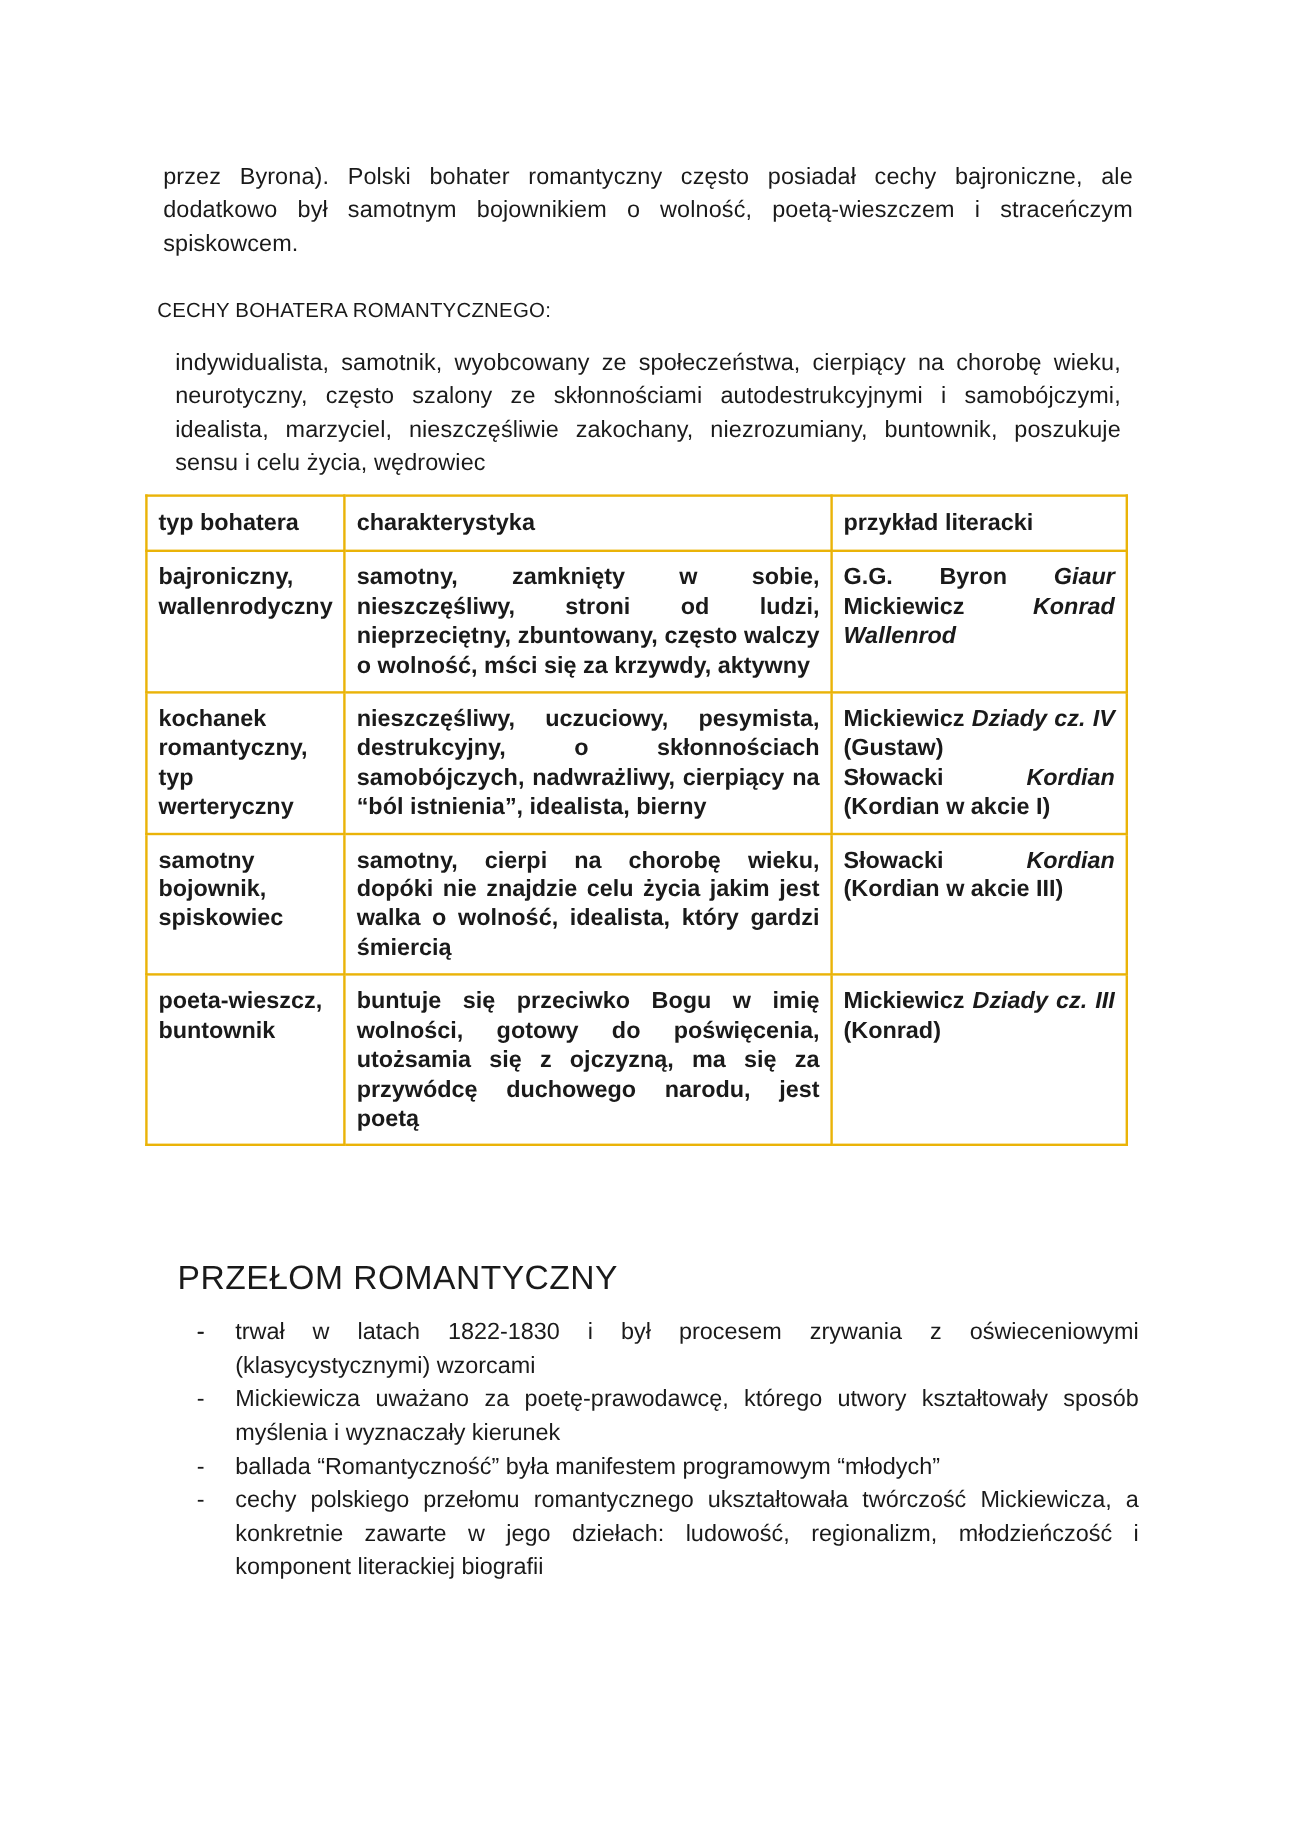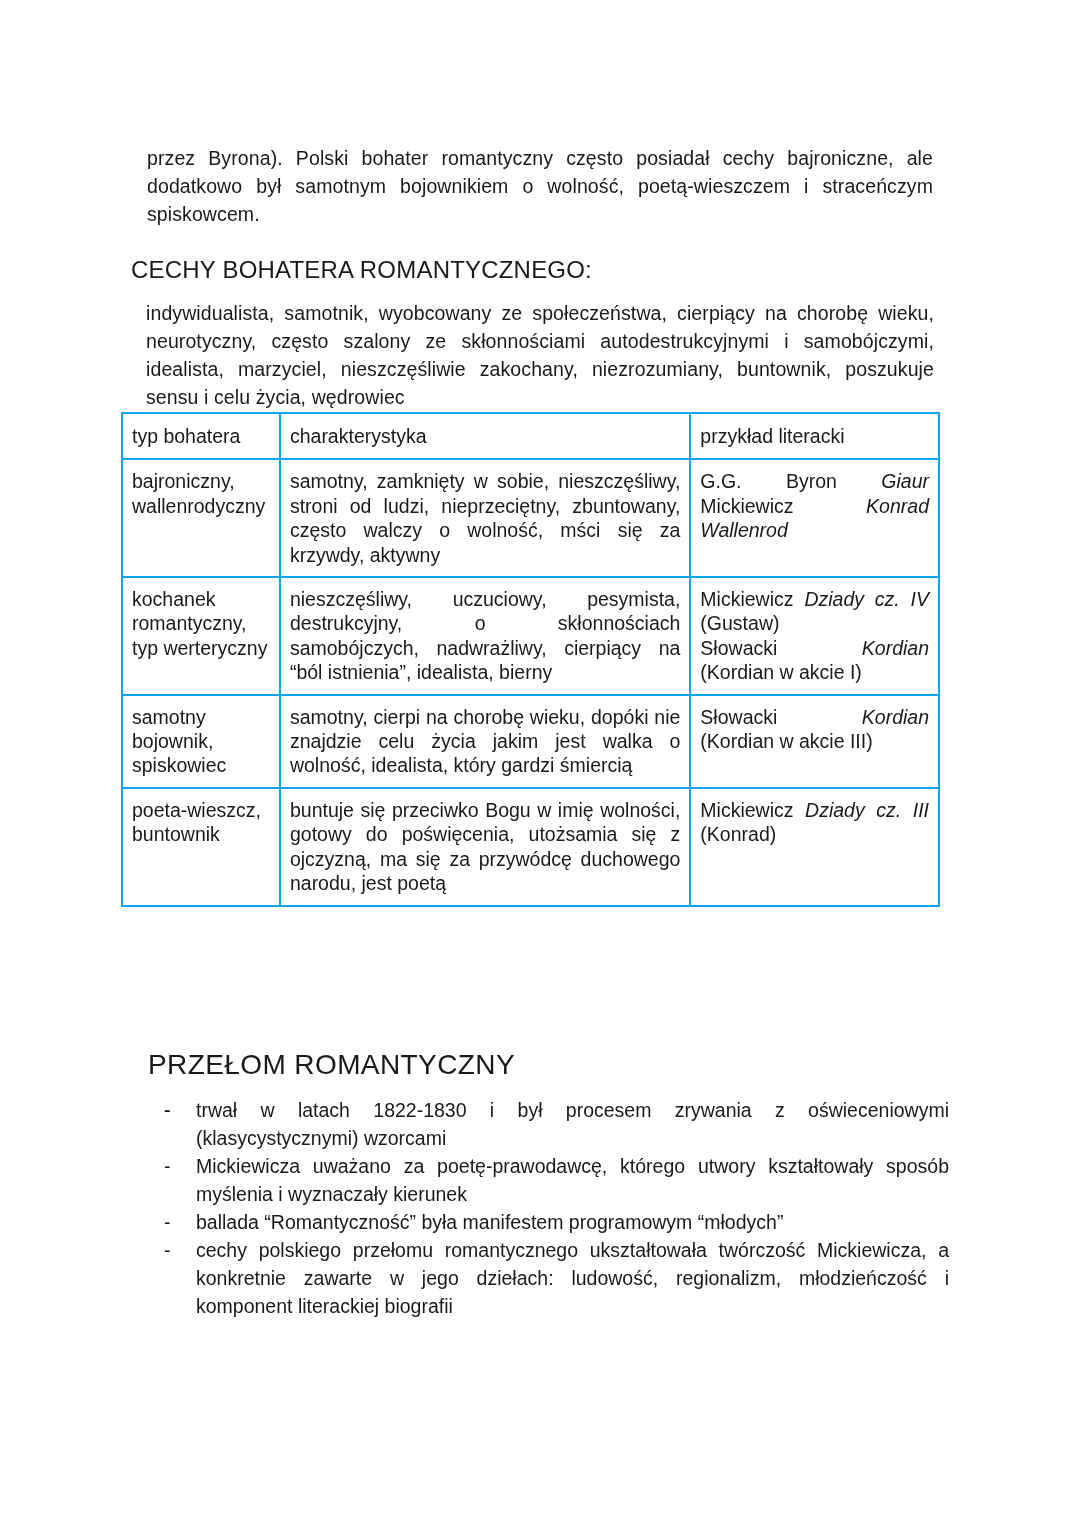--- a/index.html
+++ b/index.html
@@ -18,49 +18,49 @@
     .page {
       position: absolute;
       left: 131px;
       top: 128px;
       width: 818px;
     }
     .para {
       font-size: 19.5px;
       line-height: 28px;
       text-align: justify;
-      margin: 16px;
+      margin: 5px;
       letter-spacing: 0.1px;
     }
     .para.intro {
       text-align-last: left;
     }
     .section-label {
-      font-size: 24px;
+      font-size: 17px;
       line-height: 28px;
       margin: 28px 0 0 0;
       letter-spacing: 0.2px;
     }
     .traits {
       margin: 15px;
     }
     table.heroes {
       position: absolute;
       left: -10px;
       top: 284px;
       width: 819px;
       border-collapse: collapse;
       font-size: 19.5px;
       line-height: 24.4px;
     }
     table.heroes td, table.heroes th {
-      border: 2px solid #0ea5e9;
+      border: 2px solid #eab308;
       vertical-align: top;
       padding: 9px 9px 9px 9px;
-      font-weight: normal;
+      font-weight: bold;
       text-align: left;
     }
     table.heroes th {
       padding-top: 10px;
       padding-bottom: 10px;
     }
     table.heroes td.col-type { width: 138px; margin-left: 48px; }
     table.heroes td.col-char { width: 393px; text-align: justify; text-align-last: left; }
     table.heroes td.col-ex { width: 230px; text-align: justify; text-align-last: left; }
     .ex-line { display: block; text-align: justify; text-align-last: justify; }

